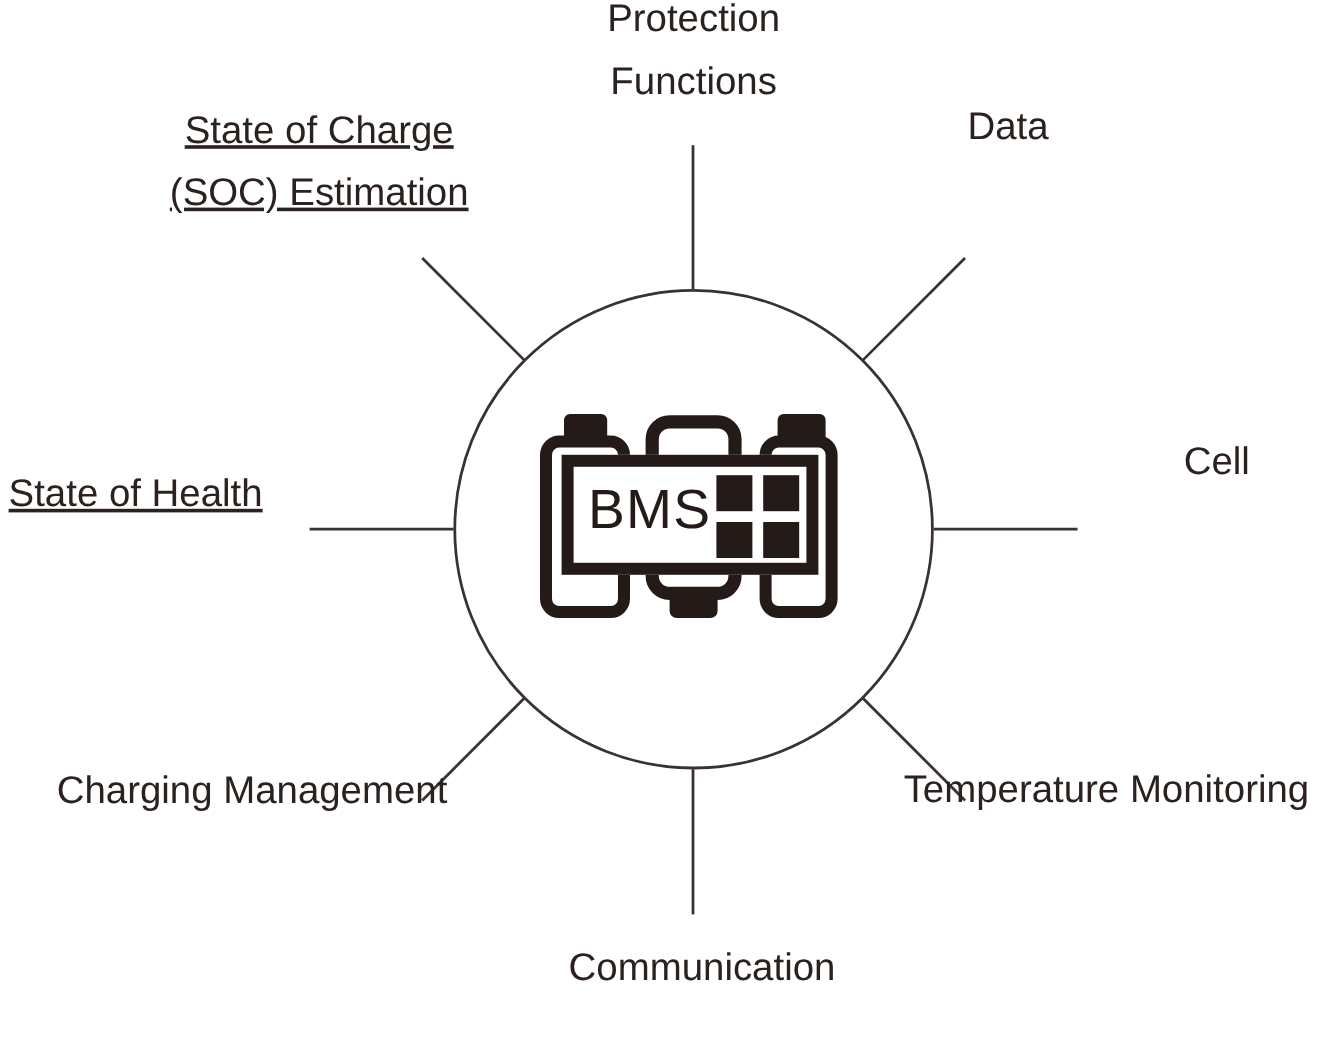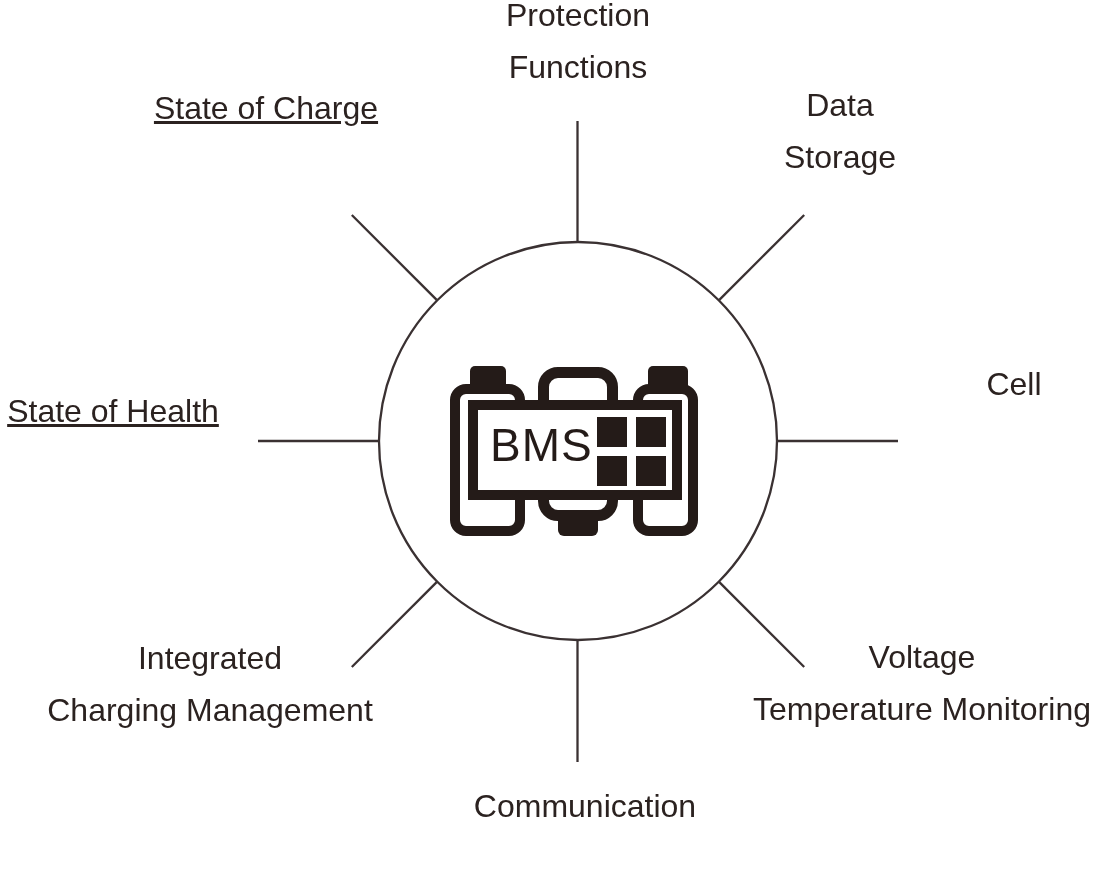--- a/index.html
+++ b/index.html
@@ -39,21 +39,21 @@
     text-align: center;
     font-size: 32px;
     line-height: 52px;
     white-space: nowrap;
     color: var(--color-text, #2b2220);
   }
   
   .bms-icon {
     position: absolute;
     left: 450px;
-    top: 362px;
+    top: 341px;
     width: 250px;
     height: 176px;
   }
   .bms-icon * { position: absolute; box-sizing: border-box; }
   .batt-cap {
     background: var(--color-ink, #241b18);
     border-radius: 5px 5px 0 0;
   }
   .batt-body {
     background: #ffffff;
@@ -117,40 +117,38 @@
   <div class="chip-square" style="left:186px; top:94px;"></div>
 </div>
 
 <div class="node-label" style="left:578px; top:-11px;">
   <div>Protection</div>
   <div>Functions</div>
 </div>
 
 <div class="node-label" style="left:266px; top:82px;text-decoration:underline;">
   <div>State of Charge</div>
+  <div>(SOC) Estimation</div>
 </div>
 
 <div class="node-label" style="left:840px; top:79px;">
   <div>Data</div>
-  <div>Storage</div>
 </div>
 
 <div class="node-label" style="left:113px; top:385px;text-decoration:underline;">
   <div>State of Health</div>
 </div>
 
 <div class="node-label" style="left:1014px; top:358px;">
   <div>Cell</div>
 </div>
 
 <div class="node-label" style="left:210px; top:632px;">
-  <div>Integrated</div>
   <div>Charging Management</div>
 </div>
 
 <div class="node-label" style="left:922px; top:631px;">
-  <div>Voltage</div>
   <div>Temperature Monitoring</div>
 </div>
 
 <div class="node-label" style="left:585px; top:780px;">
   <div>Communication</div>
 </div>
 
 </body></html>

